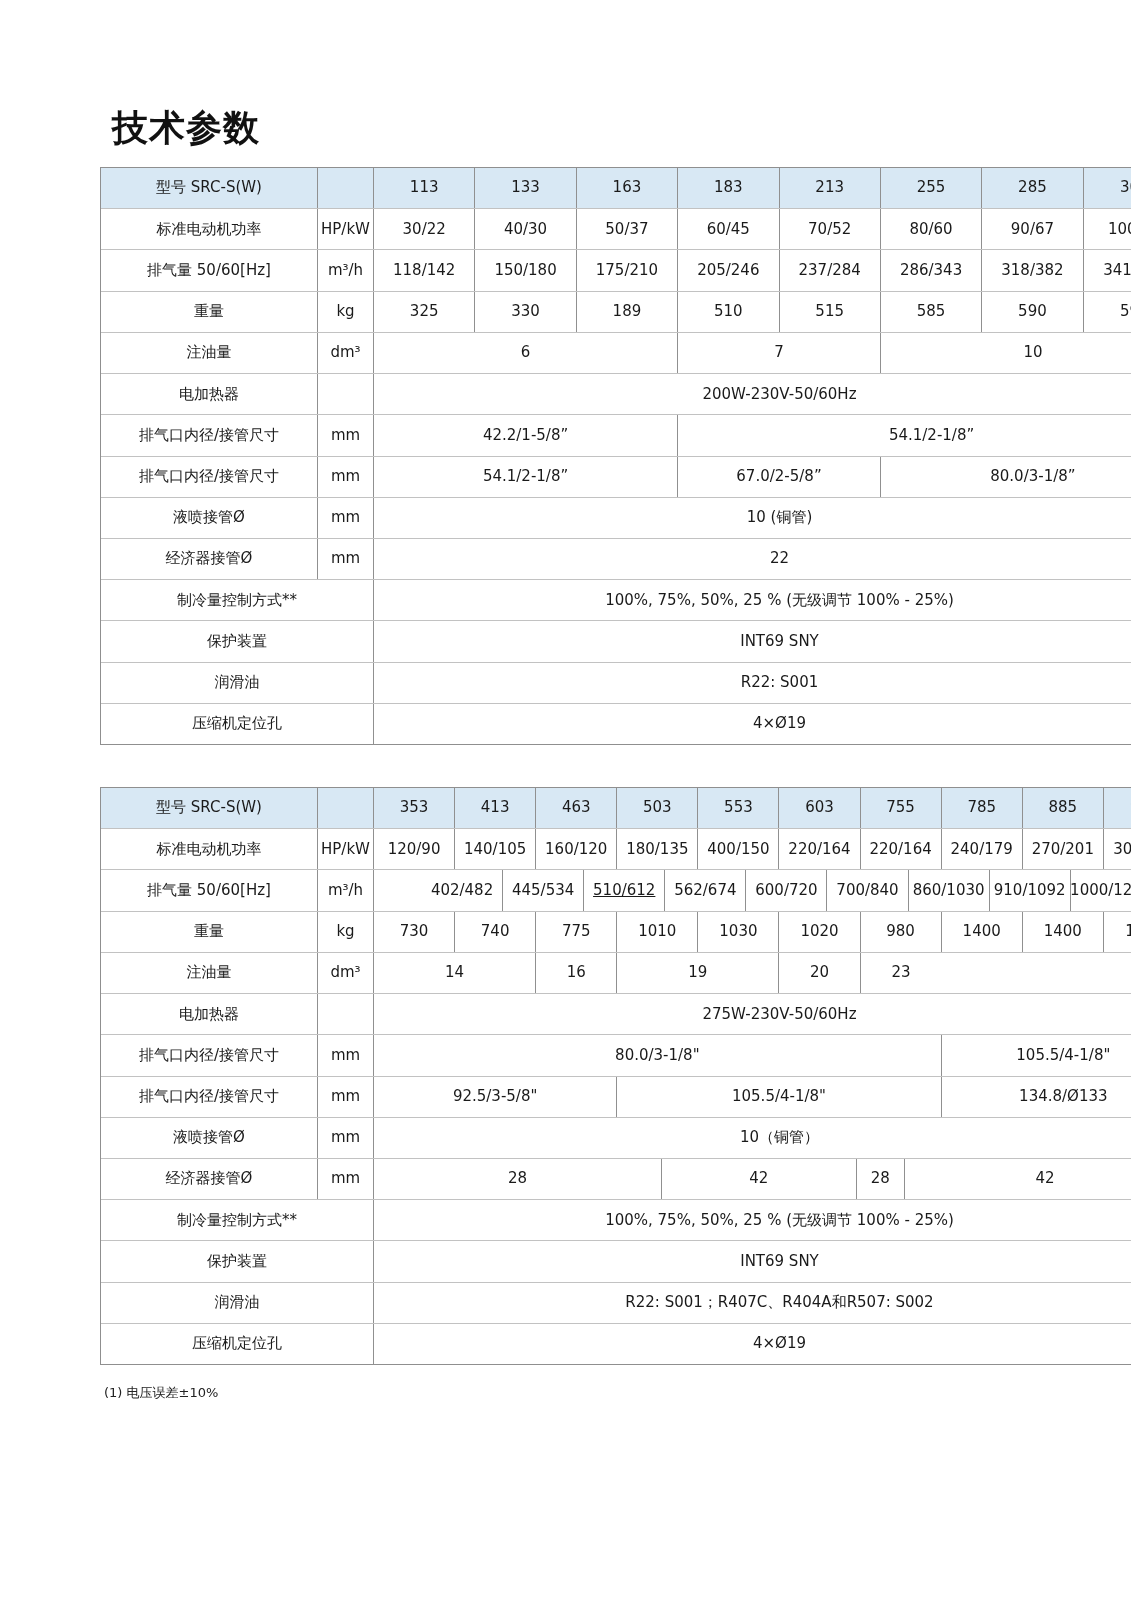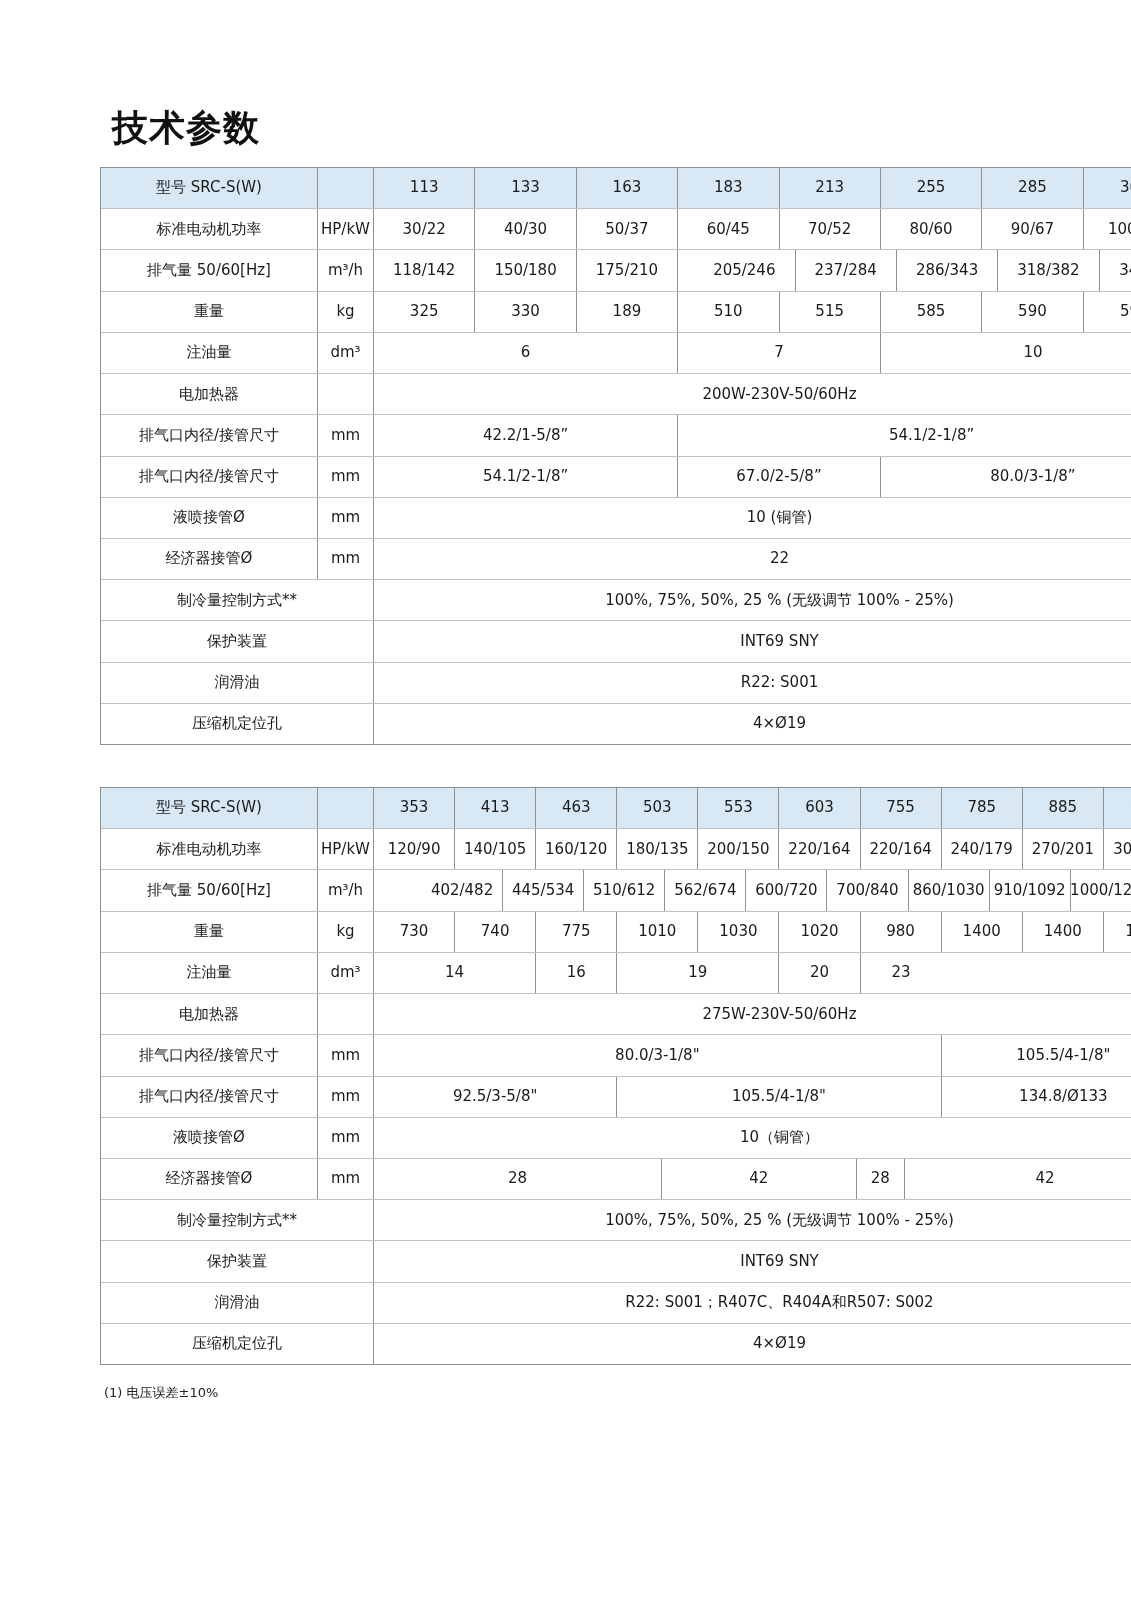--- a/index.html
+++ b/index.html
@@ -71,21 +71,21 @@
           <div class="cell value" style="width: 12.5%; flex: 0 0 12.5%;">100/75</div>
         </div>
       </div>
       <div class="t-row">
         <div class="cell label">排气量 50/60[Hz]</div>
         <div class="cell unit">m³/h</div>
         <div class="data-area">
           <div class="cell value" style="width: 12.5%; flex: 0 0 12.5%;">118/142</div>
           <div class="cell value" style="width: 12.5%; flex: 0 0 12.5%;">150/180</div>
           <div class="cell value" style="width: 12.5%; flex: 0 0 12.5%;">175/210</div>
-          <div class="cell value" style="width: 12.5%; flex: 0 0 12.5%; margin-left: 16px;">205/246</div>
+          <div class="cell value" style="width: 12.5%; flex: 0 0 12.5%;">205/246</div>
           <div class="cell value" style="width: 12.5%; flex: 0 0 12.5%;">237/284</div>
           <div class="cell value" style="width: 12.5%; flex: 0 0 12.5%;">286/343</div>
           <div class="cell value" style="width: 12.5%; flex: 0 0 12.5%;">318/382</div>
           <div class="cell value" style="width: 12.5%; flex: 0 0 12.5%;">341/409</div>
         </div>
       </div>
       <div class="t-row">
         <div class="cell label">重量</div>
         <div class="cell unit">kg</div>
         <div class="data-area">
@@ -189,35 +189,35 @@
         </div>
       </div>
       <div class="t-row">
         <div class="cell label">标准电动机功率</div>
         <div class="cell unit">HP/kW</div>
         <div class="data-area">
           <div class="cell value" style="width: 10%; flex: 0 0 10%;">120/90</div>
           <div class="cell value" style="width: 10%; flex: 0 0 10%;">140/105</div>
           <div class="cell value" style="width: 10%; flex: 0 0 10%;">160/120</div>
           <div class="cell value" style="width: 10%; flex: 0 0 10%;">180/135</div>
-          <div class="cell value" style="width: 10%; flex: 0 0 10%;">200/150</div>
+          <div class="cell value" style="width: 10%; flex: 0 0 10%;">400/150</div>
           <div class="cell value" style="width: 10%; flex: 0 0 10%;">220/164</div>
           <div class="cell value" style="width: 10%; flex: 0 0 10%;">220/164</div>
           <div class="cell value" style="width: 10%; flex: 0 0 10%;">240/179</div>
           <div class="cell value" style="width: 10%; flex: 0 0 10%;">270/201</div>
           <div class="cell value" style="width: 10%; flex: 0 0 10%;">300/224</div>
         </div>
       </div>
       <div class="t-row">
         <div class="cell label">排气量 50/60[Hz]</div>
         <div class="cell unit">m³/h</div>
         <div class="data-area">
           <div class="cell value" style="width: 10%; flex: 0 0 10%; margin-left: 48px;">402/482</div>
           <div class="cell value" style="width: 10%; flex: 0 0 10%;">445/534</div>
-          <div class="cell value" style="width: 10%; flex: 0 0 10%;">510/612</div>
+          <div class="cell value" style="width: 10%; flex: 0 0 10%; text-decoration: underline;">510/612</div>
           <div class="cell value" style="width: 10%; flex: 0 0 10%;">562/674</div>
           <div class="cell value" style="width: 10%; flex: 0 0 10%;">600/720</div>
           <div class="cell value" style="width: 10%; flex: 0 0 10%;">700/840</div>
           <div class="cell value" style="width: 10%; flex: 0 0 10%;">860/1030</div>
           <div class="cell value" style="width: 10%; flex: 0 0 10%;">910/1092</div>
           <div class="cell value" style="width: 10%; flex: 0 0 10%;">1000/1200</div>
           <div class="cell value" style="width: 10%; flex: 0 0 10%;">1100/1320</div>
         </div>
       </div>
       <div class="t-row">

